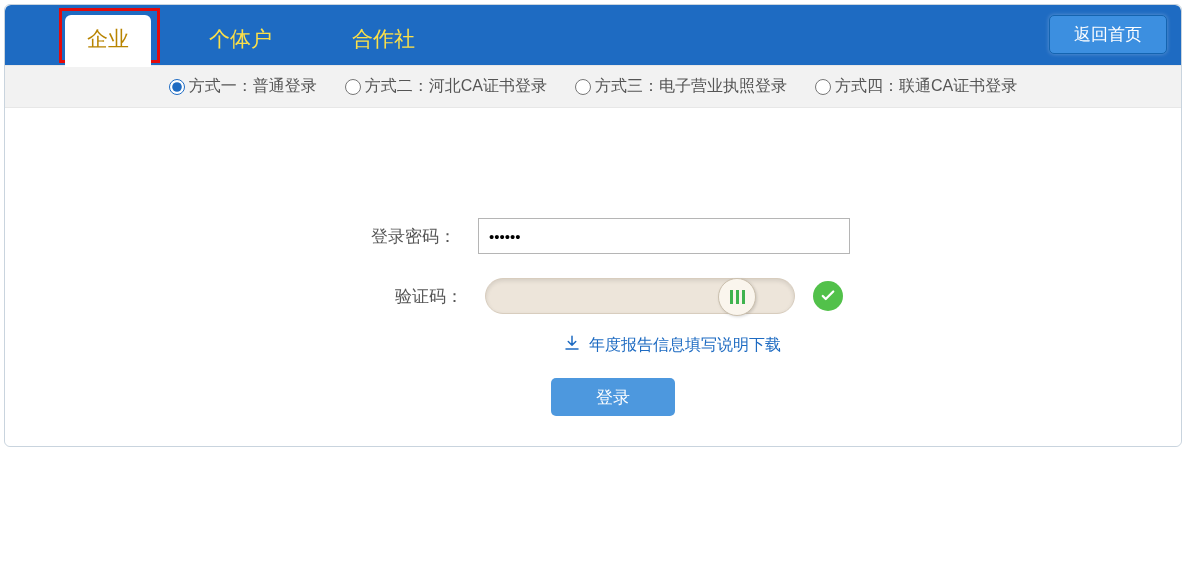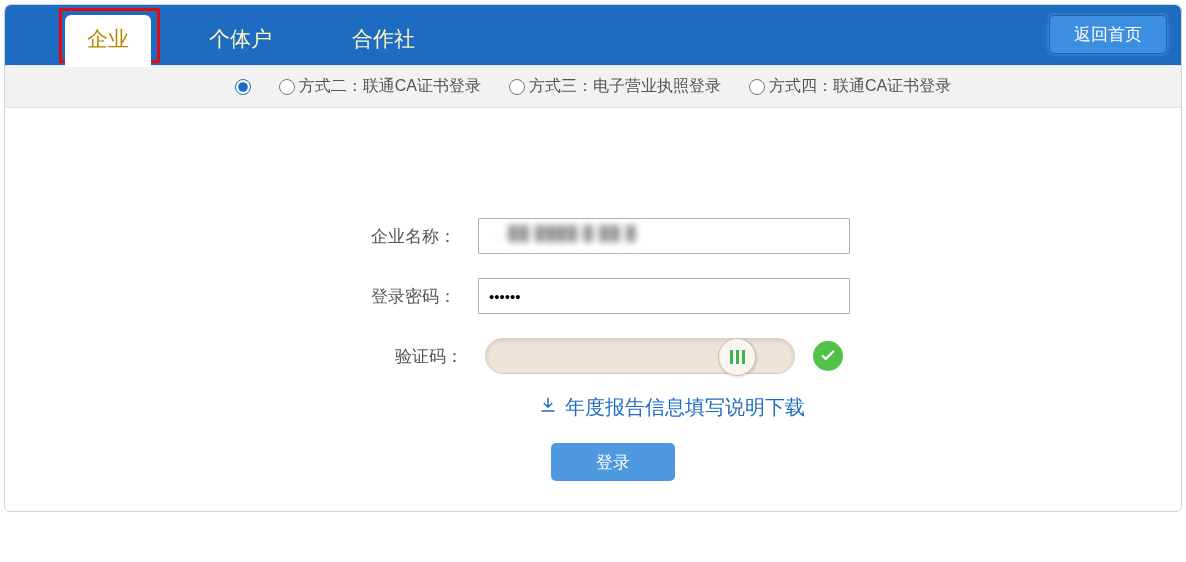--- a/index.html
+++ b/index.html
@@ -27,21 +27,21 @@
       border-top-right-radius: 6px;
       position: relative;
     }
     .tabs {
       display: flex;
       align-items: flex-end;
       height: 100%;
       gap: 36px;
     }
     .tab {
-      color: #fef9c3;
+      color: #fde047;
       font-size: 21px;
       padding: 10px 22px 14px;
       cursor: pointer;
       position: relative;
       top: 2px;
     }
     .tab.active {
       background: #fff;
       color: #b88400;
       border-top-left-radius: 6px;
@@ -164,21 +164,21 @@
       display:flex; align-items:center; justify-content:center;
     }
     .check-circle svg{ width:18px; height:18px; }
     .dl-row{
       text-align:center;
       margin: -4px 0 22px 158px;
     }
     .dl-link{
       color:#1e6bc2;
       text-decoration:none;
-      font-size:20px;
+      font-size:16px;
       display:inline-flex;
       align-items:center;
       gap:8px;
       cursor:pointer;
     }
     .dl-icon{ color:#1e6bc2; }
     .dl-icon svg{ width:18px; height:18px; }
     .login-btn-row{
       display:flex; justify-content:center; margin-top:10px; margin-left:40px;
     }
@@ -214,43 +214,38 @@
       <div class="tab active">企业</div>
       <div class="tab">个体户</div>
       <div class="tab">合作社</div>
     </div>
     <button class="return-btn">返回首页</button>
   </div>
 
   <div class="methods">
     <label class="method">
       <input type="radio" name="m" checked="" style="">
+      <span>方式一：普通登录</span>
     </label>
     <label class="method">
       <input type="radio" name="m" style="">
-      <span>方式二：联通CA证书登录</span>
+      <span>方式二：河北CA证书登录</span>
     </label>
     <label class="method">
       <input type="radio" name="m" style="">
       <span>方式三：电子营业执照登录</span>
     </label>
     <label class="method">
       <input type="radio" name="m" style="">
       <span>方式四：联通CA证书登录</span>
     </label>
   </div>
 
   <div class="form-area">
 
-    <div class="row">
-      <div class="lbl">企业名称：</div>
-      <div class="field">
-        <div class="blurbox"><div class="blur-content">．██ ████ █ ██ █</div></div>
-      </div>
-    </div>
 
     <div class="row">
       <div class="lbl">登录密码：</div>
       <input type="text" class="field" readonly="" value="••••••" style="">
     </div>
 
     <div class="row slider-row">
       <div class="lbl">验证码：</div>
       <div class="field-wrap">
         <div class="slider">

